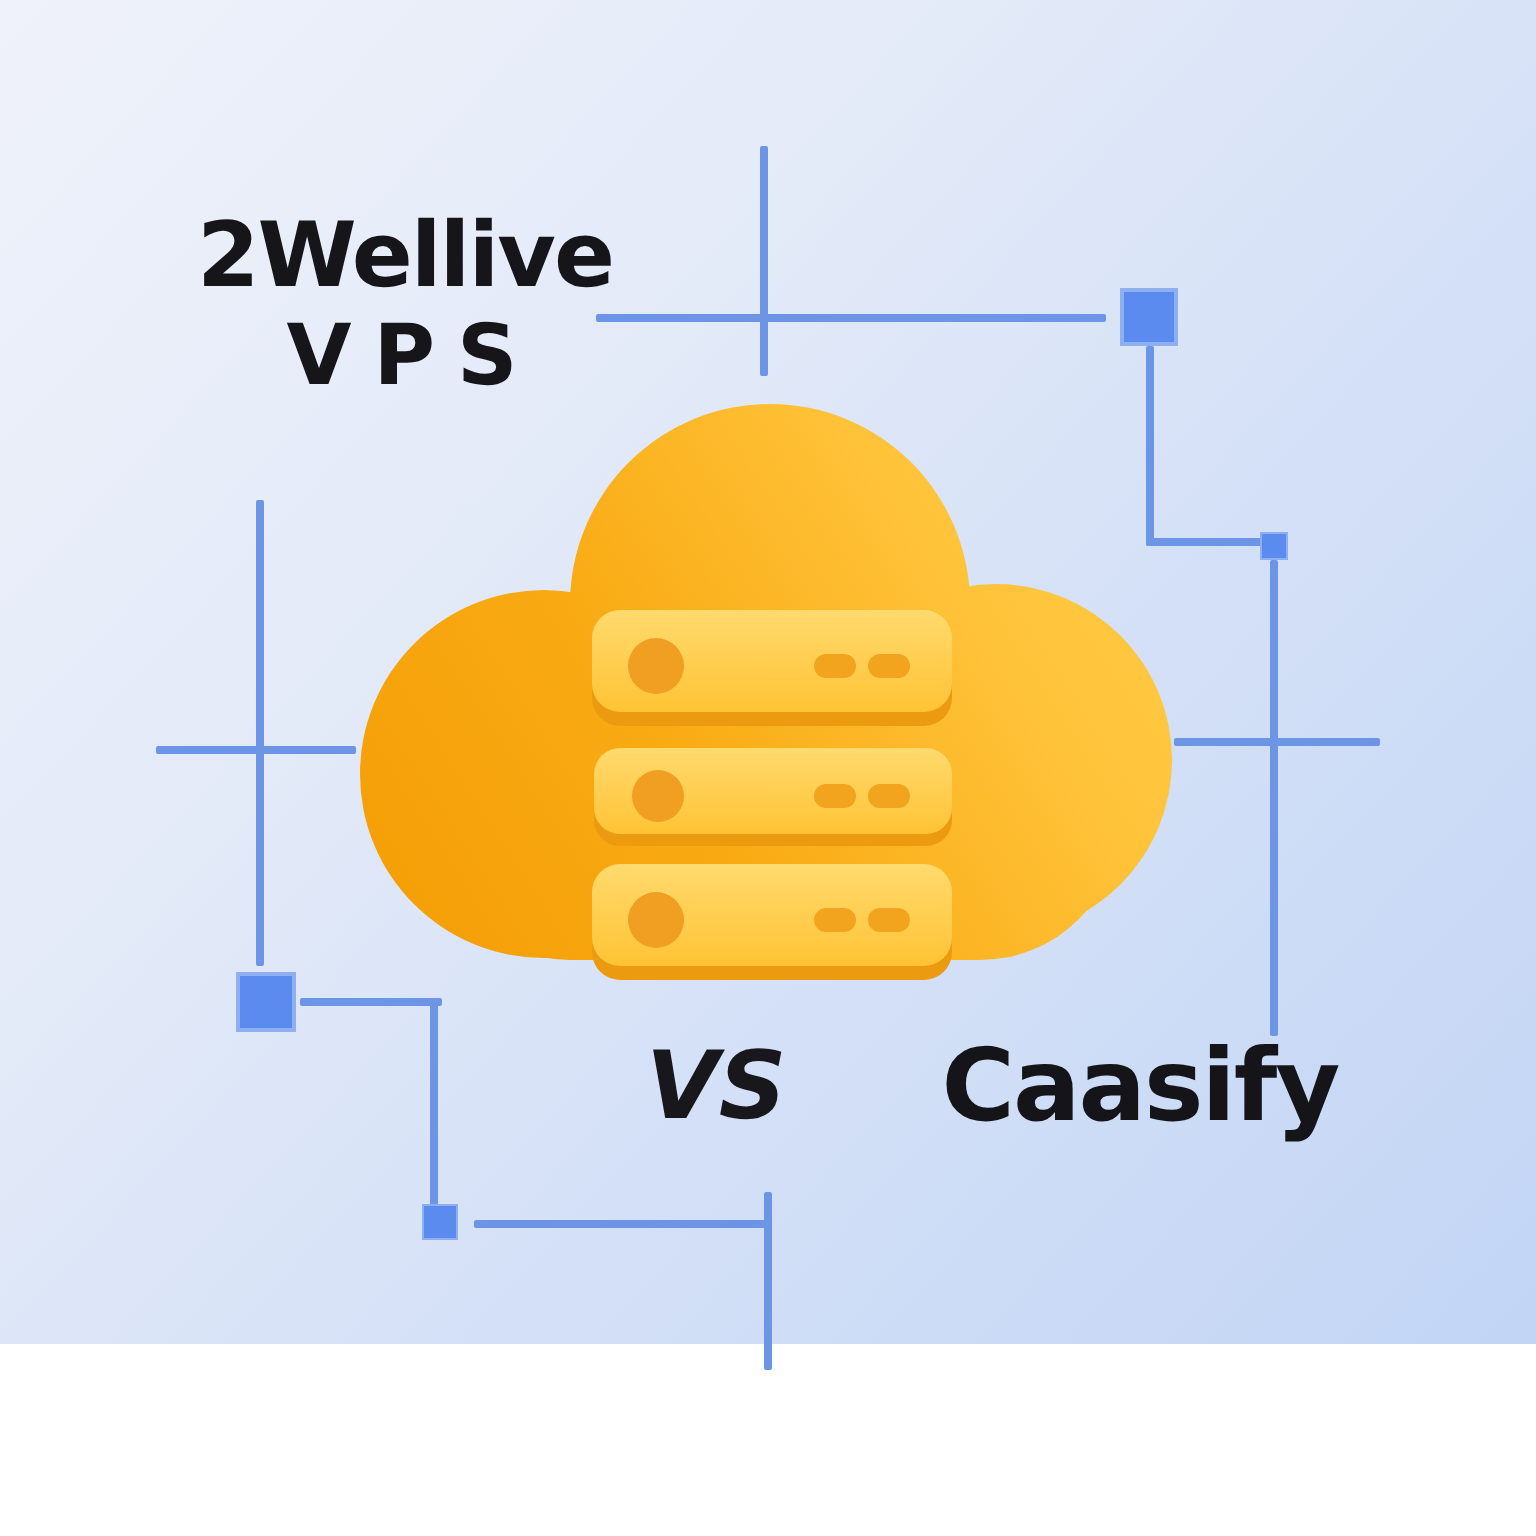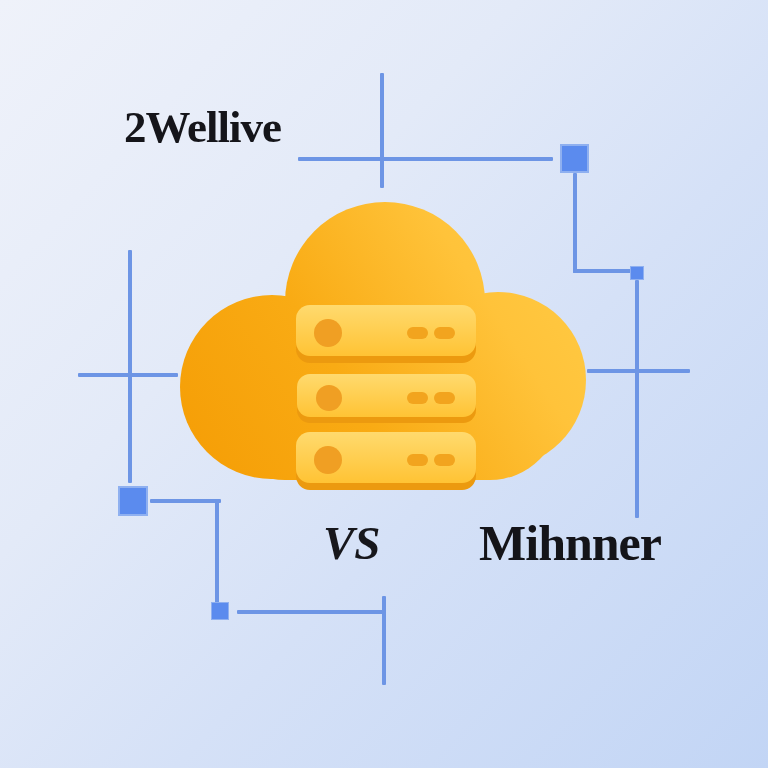--- a/index.html
+++ b/index.html
@@ -1,18 +1,18 @@
 <!DOCTYPE html>
 <html><head>
 <meta charset="utf-8">
 <style>
   html,body{margin:0;padding:0;}
   body{width:768px;height:768px;overflow:hidden;font-family:"DejaVu Sans","Liberation Sans",sans-serif;}
-  .canvas{position:relative;width:768px;height:768px;
-    background:linear-gradient(133deg,#eff2fa 0%,#e3eaf8 35%,#d5e1f7 60%,#c2d5f5 100%);font-family:Liberation Serif, serif;}
+  .canvas{position:relative;width:768px;height:672px;
+    background:linear-gradient(133deg,#eff2fa 0%,#e3eaf8 35%,#d5e1f7 60%,#c2d5f5 100%);}
 
   
   .cline{position:absolute;background:#6d95e5;border-radius:1px;}
   .cnode{position:absolute;background:#5b8bee;border:2px solid #8fb0f0;box-sizing:border-box;}
 
   
   .left-heading{position:absolute;left:55px;top:104px;width:295px;text-align:center;color:#15151a;}
   .lh-line1{font-size:45px;font-weight:700;letter-spacing:-1px;line-height:1.05;}
   .lh-line2{font-size:42px;font-weight:700;letter-spacing:11px;line-height:1.05;margin-top:5px;padding-left:8px;}
   .lh-sub{font-size:29px;font-weight:600;color:#4e5057;margin-top:10px;filter:blur(0.6px);letter-spacing:0px;}
@@ -90,21 +90,22 @@
       <rect x="296" y="440" width="180" height="50" rx="14" fill="#EC9A0F"></rect>
       <rect x="296" y="432" width="180" height="51" rx="14" fill="url(#rackGrad)"></rect>
       <circle cx="328" cy="460" r="14" fill="#F09F23"></circle>
       <rect x="407" y="454" width="21" height="12" rx="6" fill="#F2A41E"></rect>
       <rect x="434" y="454" width="21" height="12" rx="6" fill="#F2A41E"></rect>
     </g>
   </svg>
 
   <div class="left-heading">
     <div class="lh-line1">2Wellive</div>
+    <div class="lh-line2">VPS</div>
   </div>
 
   <div class="vs-label">VS</div>
 
   <div class="right-heading">
-    <div class="rh-title">Mihnner</div>
+    <div class="rh-title">Caasify</div>
   </div>
 
 </div>
 
 </body></html>

